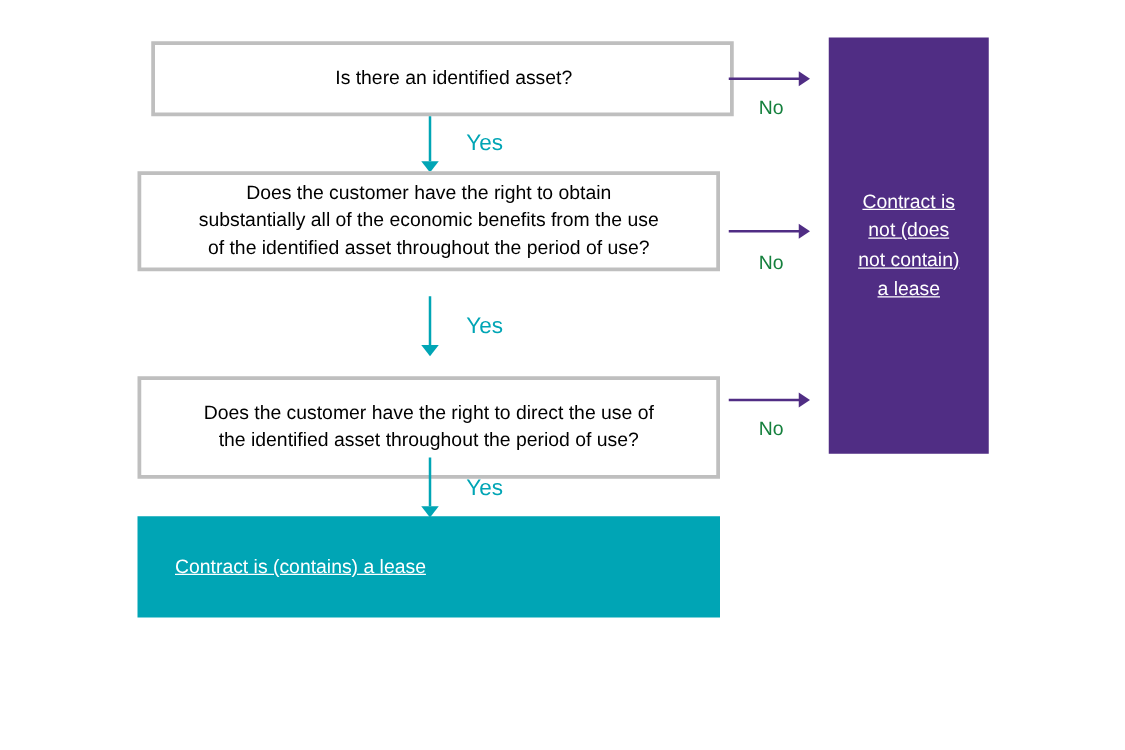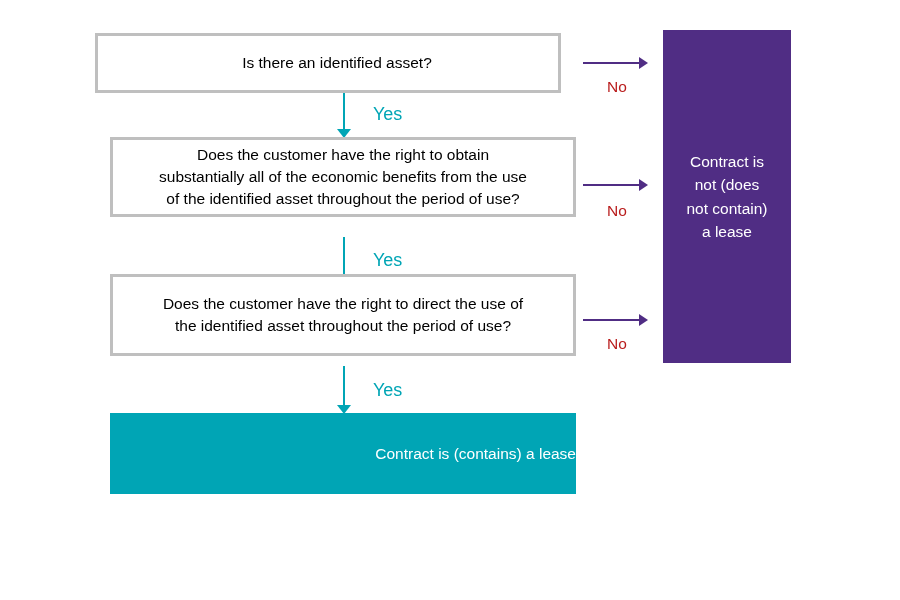--- a/index.html
+++ b/index.html
@@ -32,40 +32,42 @@
     font-size: 15.5px;
     line-height: 1.42;
     padding: 4px 10px;
   }
   .decision-box .box-text {
     display: block;
     width: 100%;
     white-space: pre-line;
   }
 
-  #box-q1 { left: 95px; top: 33px;  width: 466px; height: 60px; padding-left: 28px; }
+  #box-q1 { left: 121px; top: 33px;  width: 466px; height: 60px; padding-left: 28px; }
   #box-q2 { left: 110px; top: 137px; width: 466px; height: 80px; }
-  #box-q3 { left: 110px; top: 274px; width: 466px; height: 82px; }
+  #box-q3 { left: 110px; top: 301px; width: 466px; height: 82px; }
 
   
   .terminal-box {
     position: absolute;
     box-sizing: border-box;
     display: flex;
     align-items: center;
-    justify-content: flex-end;
+    justify-content: flex-start;
     text-align: center;
     color: #ffffff;
+    text-decoration: underline;
   }
   #box-lease {
     left: 110px; top: 413px;
     width: 466px; height: 81px;
     background: #00a5b5;
     font-size: 15.5px;
     line-height: 1.4;
+    padding-left: 30px;
   }
   #box-not-lease {
     left: 663px; top: 30px;
     width: 128px; height: 333px;
     background: #502d84;
     font-size: 15.5px;
     line-height: 1.5;
     padding: 0 8px;
   }
   #box-not-lease .box-text { white-space: pre-line; display: block; width: 100%; }
@@ -141,21 +143,21 @@
   #conn-no-2 { left: 583px; top: 177px; width: 66px; }
   #conn-no-2 .h-line { width: 57px; }
   #conn-no-2 .h-head { left: 56px; }
 
   #conn-no-3 { left: 583px; top: 312px; width: 66px; }
   #conn-no-3 .h-line { width: 57px; }
   #conn-no-3 .h-head { left: 56px; }
 
   .no-label {
     position: absolute;
-    color: #b91c1c;
+    color: #15803d;
     font-size: 15.5px;
     white-space: nowrap;
   }
   #label-no-1 { left: 607px; top: 78px; }
   #label-no-2 { left: 607px; top: 202px; }
   #label-no-3 { left: 607px; top: 335px; }
 </style>
 </head>
 <body>
 

